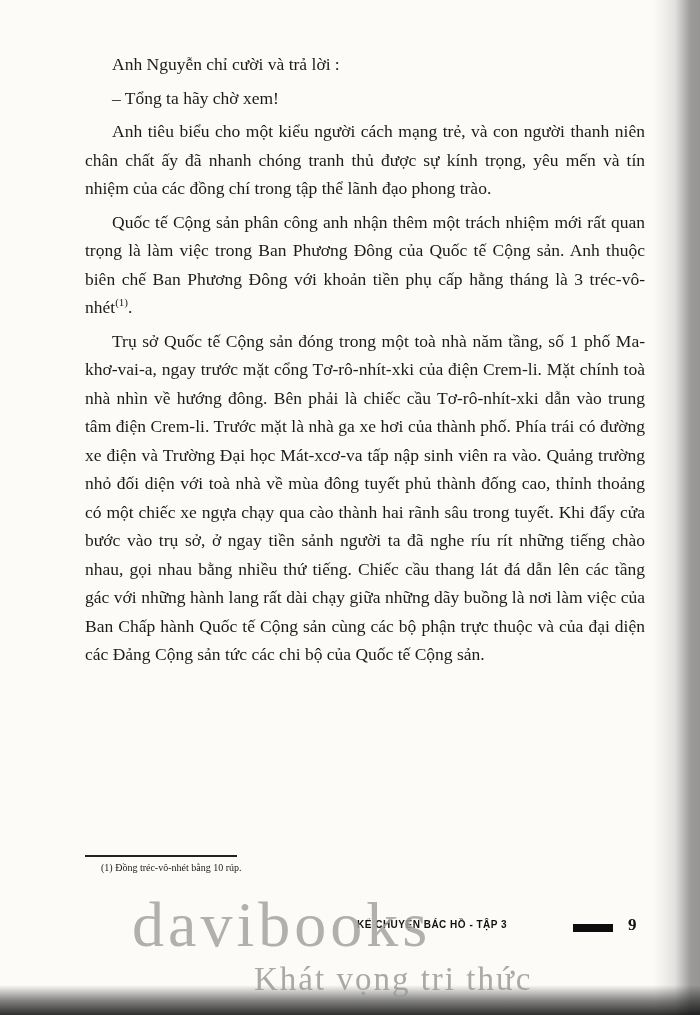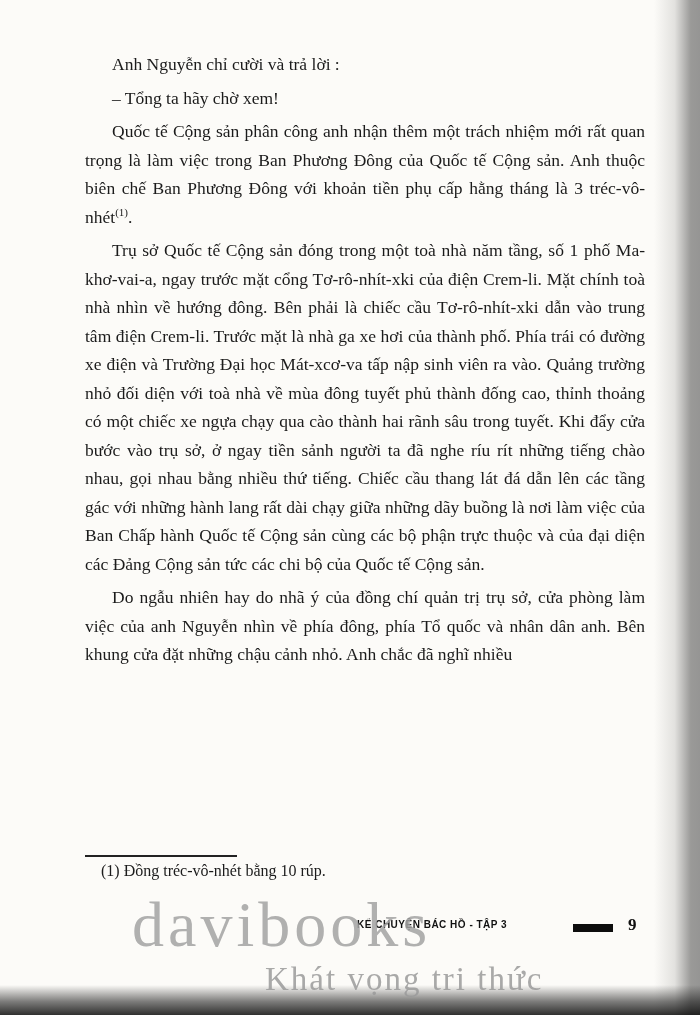--- a/index.html
+++ b/index.html
@@ -27,21 +27,21 @@
     position: absolute;
     left: 85px; top: 855px;
     width: 152px; height: 2px;
     background: #222;
   }
   .footnote {
     position: absolute;
     left: 85px; top: 862px; width: 560px;
     padding-left: 16px;
     box-sizing: border-box;
-    font-size: 16px;
+    font-size: 10px;
     color: #1b1b1b;
   }
 
   .footer-title {
     position: absolute;
     left: 357px; top: 919px;
     font-family: "Liberation Sans", sans-serif;
     font-size: 10px; font-weight: bold;
     letter-spacing: 0.5px;
     color: #111;
@@ -87,37 +87,37 @@
     z-index: 3;
     white-space: nowrap;
     pointer-events: none;
   }
   .wm-title {
     left: 132px; top: 888px;
     font-size: 64px;
     letter-spacing: 4px;
   }
   .wm-tagline {
-    left: 265px; top: 961px;
+    left: 254px; top: 961px;
     font-size: 33px;
     letter-spacing: 2px;
     color: #9b9b9b;
   }
 </style>
 </head>
 <body>
 
 <div class="page">
 
   <div class="text-block">
     <p>Anh Nguyễn chỉ cười và trả lời :</p>
     <p>– Tổng ta hãy chờ xem!</p>
+    <p>Anh tiêu biểu cho một kiểu người cách mạng trẻ, và con người thanh niên chân chất ấy đã nhanh chóng tranh thủ được sự kính trọng, yêu mến và tín nhiệm của các đồng chí trong tập thể lãnh đạo phong trào.</p>
     <p><span>Quốc tế Cộng sản phân công anh nhận thêm một trách nhiệm mới rất quan trọng là làm việc trong Ban Phương Đông của Quốc tế Cộng sản. Anh thuộc biên chế Ban Phương Đông với khoản tiền phụ cấp hằng tháng là 3 tréc-vô-nhét</span><sup class="fn-ref">(1)</sup><span>.</span></p>
     <p>Trụ sở Quốc tế Cộng sản đóng trong một toà nhà năm tầng, số 1 phố Ma-khơ-vai-a, ngay trước mặt cổng Tơ-rô-nhít-xki của điện Crem-li. Mặt chính toà nhà nhìn về hướng đông. Bên phải là chiếc cầu Tơ-rô-nhít-xki dẫn vào trung tâm điện Crem-li. Trước mặt là nhà ga xe hơi của thành phố. Phía trái có đường xe điện và Trường Đại học Mát-xcơ-va tấp nập sinh viên ra vào. Quảng trường nhỏ đối diện với toà nhà về mùa đông tuyết phủ thành đống cao, thỉnh thoảng có một chiếc xe ngựa chạy qua cào thành hai rãnh sâu trong tuyết. Khi đẩy cửa bước vào trụ sở, ở ngay tiền sảnh người ta đã nghe ríu rít những tiếng chào nhau, gọi nhau bằng nhiều thứ tiếng. Chiếc cầu thang lát đá dẫn lên các tầng gác với những hành lang rất dài chạy giữa những dãy buồng là nơi làm việc của Ban Chấp hành Quốc tế Cộng sản cùng các bộ phận trực thuộc và của đại diện các Đảng Cộng sản tức các chi bộ của Quốc tế Cộng sản.</p>
-    <p>Do ngẫu nhiên hay do nhã ý của đồng chí quản trị trụ sở, cửa phòng làm việc của anh Nguyễn nhìn về phía đông, phía Tổ quốc và nhân dân anh. Bên khung cửa đặt những chậu cảnh nhỏ. Anh chắc đã nghĩ nhiều</p>
   </div>
 
   <div class="footnote-divider"></div>
   <div class="footnote">(1) Đồng tréc-vô-nhét bằng 10 rúp.</div>
 
   <div class="footer-title">KỂ CHUYỆN BÁC HỒ - TẬP 3</div>
   <div class="footer-bar"></div>
   <div class="page-number">9</div>
 
 </div>

